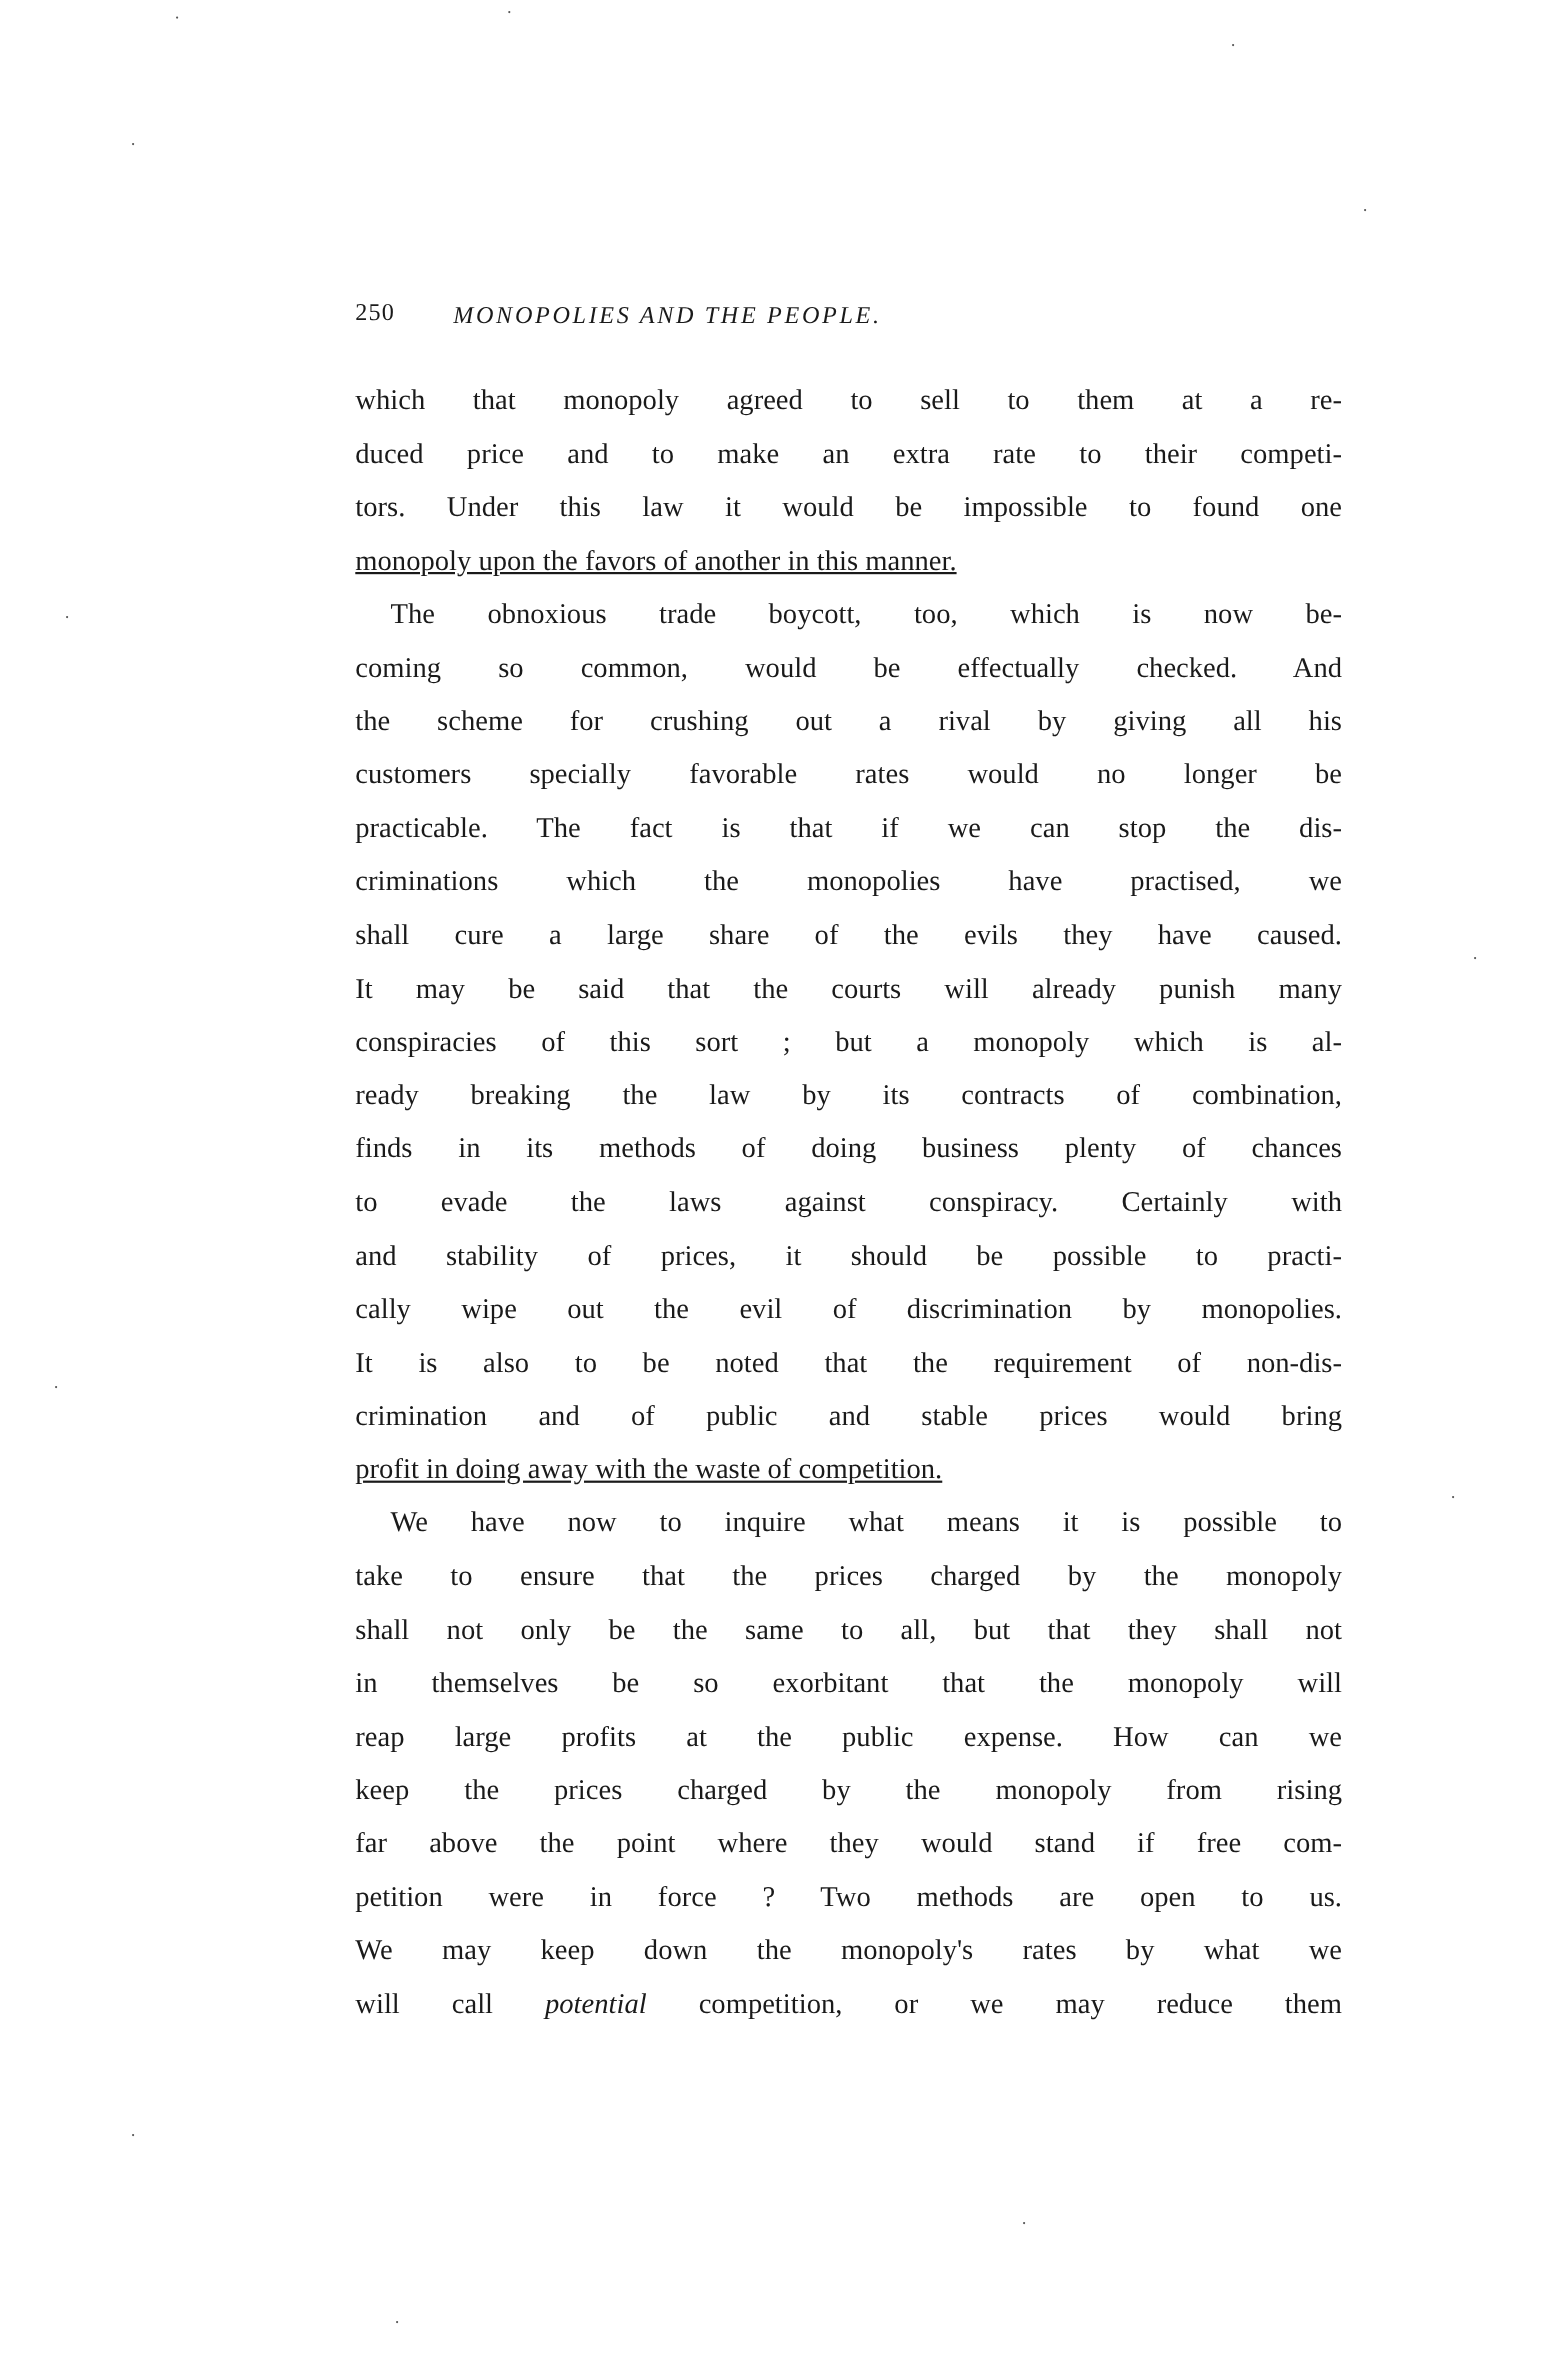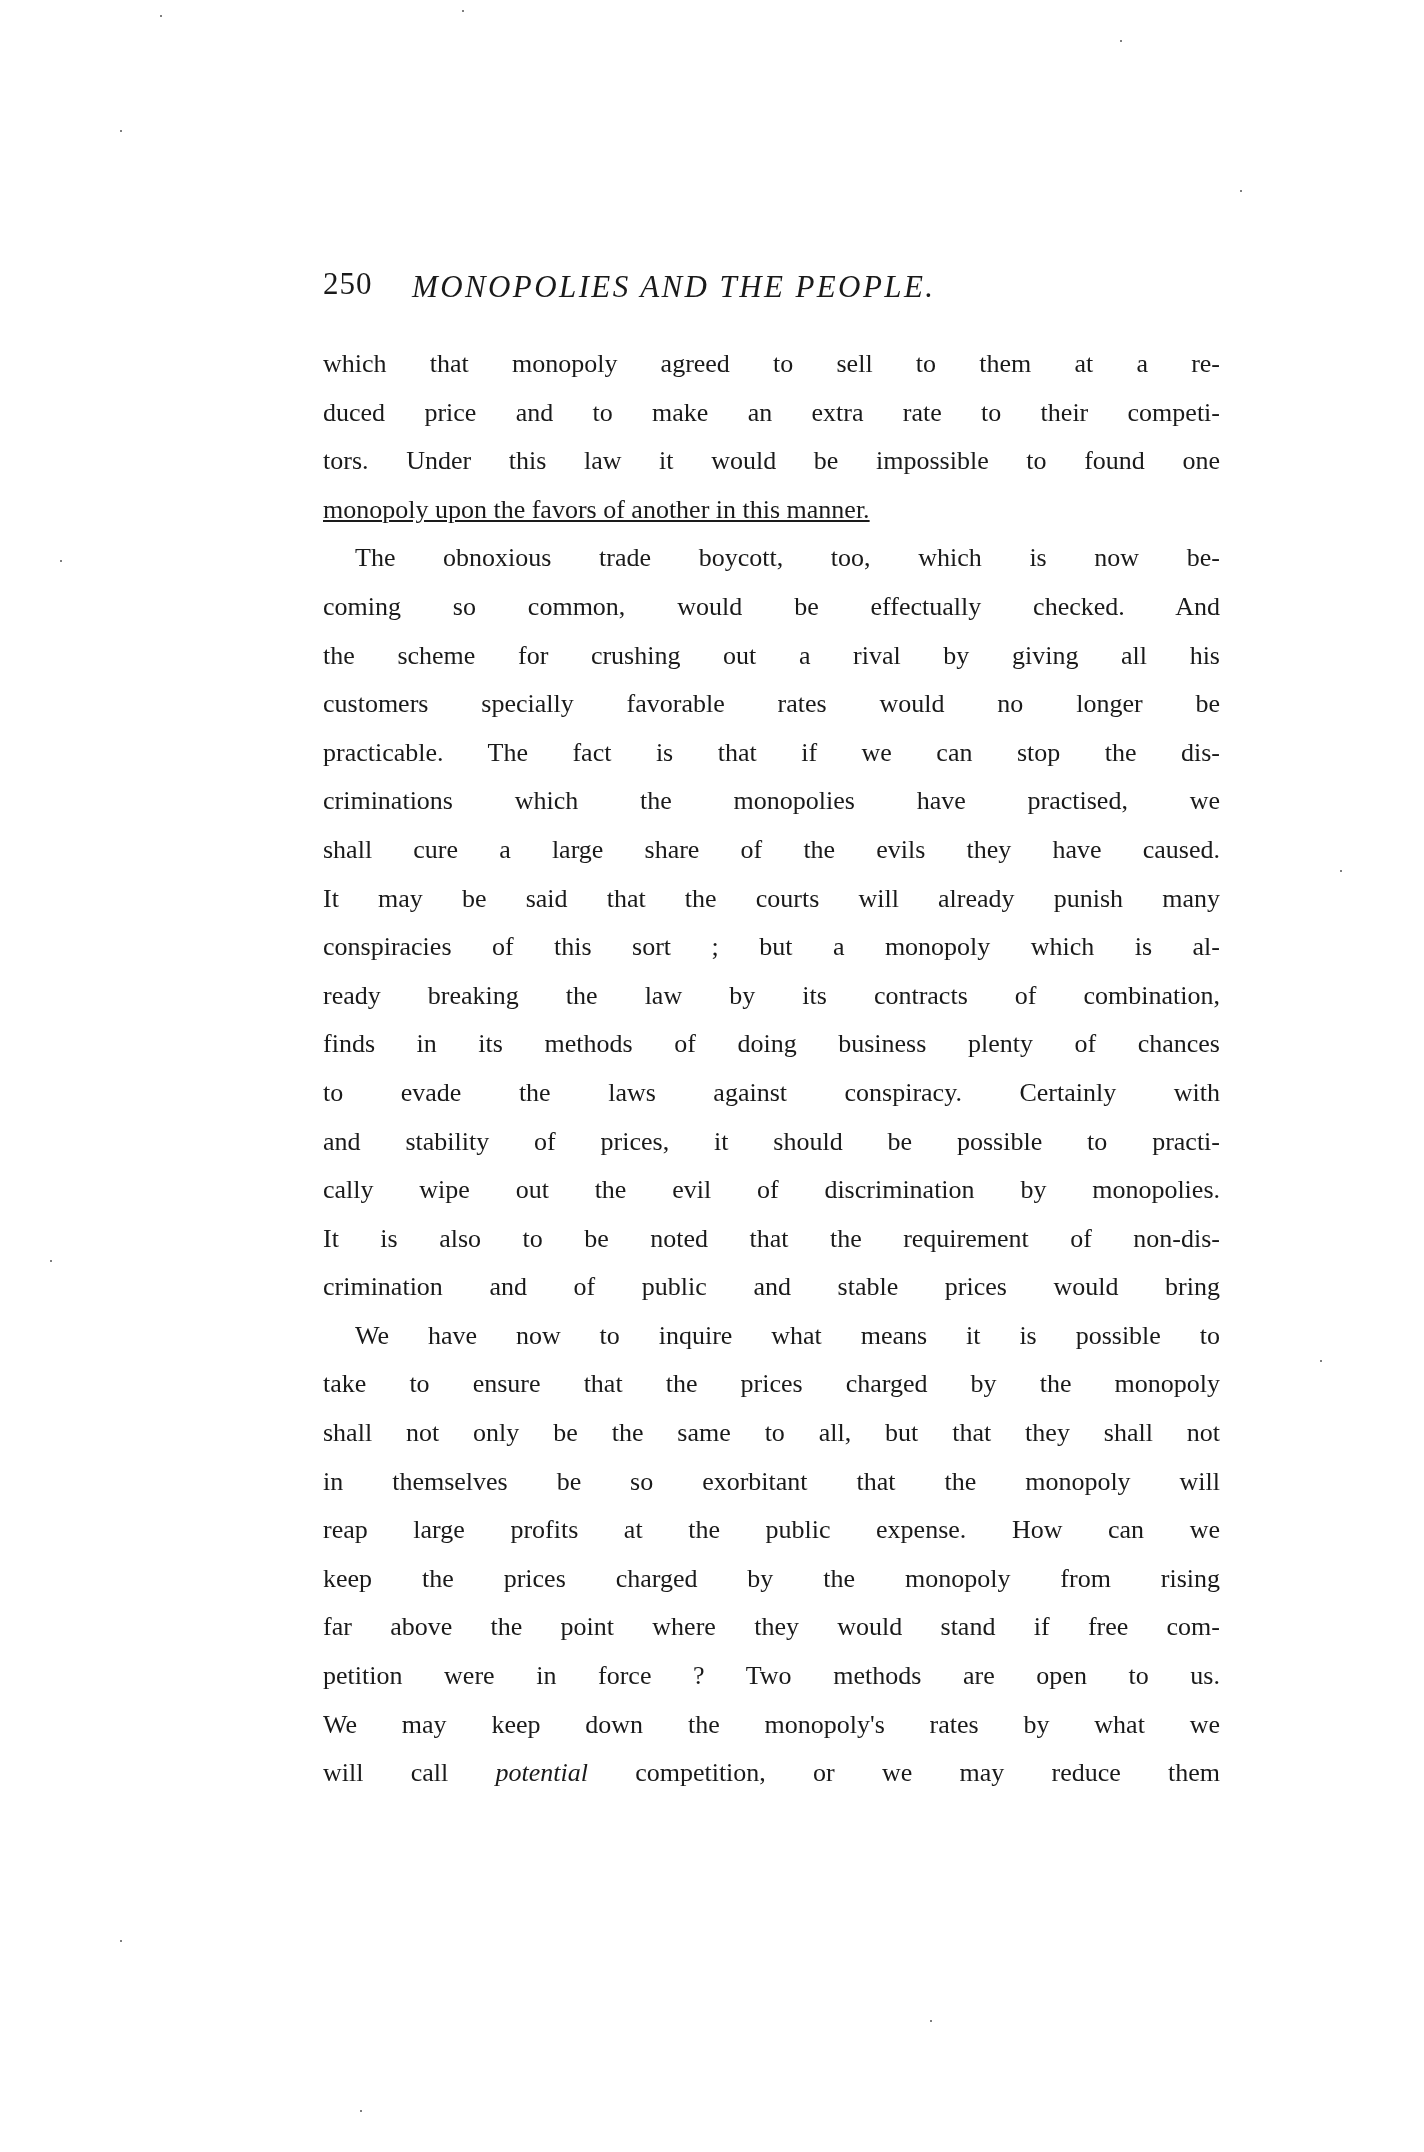--- a/index.html
+++ b/index.html
@@ -1,20 +1,20 @@
 <!DOCTYPE html>
 <html><head>
 <meta charset="utf-8">
 <style>
   html, body { margin: 0; padding: 0; background: #ffffff; }
   body { width: 1424px; height: 2152px; position: relative; overflow: hidden;
          font-family: "Liberation Serif", "DejaVu Serif", serif; color: #1a1a1a; }
   .page { position: absolute; left: 0; top: 0; width: 1424px; height: 2152px; background: #fff; }
   .running-head { position: absolute; left: 323px; top: 262px; width: 900px; height: 44px;
-                  font-size: 31px; line-height: 44px; white-space: nowrap; }
+                  font-size: 22px; line-height: 44px; white-space: nowrap; }
   .page-number { position: absolute; left: 0; top: 0; letter-spacing: 1px; }
   .running-title { position: absolute; left: 89px; top: 3px; font-style: italic; letter-spacing: 2.4px; }
   .body-text { position: absolute; left: 323px; top: 340px; width: 897px;
                font-size: 26px; line-height: 48.6px; }
   .line { display: block; text-align: justify; text-align-last: justify; white-space: nowrap;
           height: 48.6px; overflow: visible; }
   .line.last { text-align-last: left; text-decoration: underline; }
   .line.indent { padding-left: 32px; }
   .speck { position: absolute; width: 2px; height: 2px; background: #555; border-radius: 1px; }
   em.ital { font-style: italic; }
@@ -42,20 +42,21 @@
       <div class="line"><span>shall cure a large share of the evils they have caused.</span></div>
       <div class="line"><span>It may be said that the courts will already punish many</span></div>
       <div class="line"><span>conspiracies of this sort ; but a monopoly which is al-</span></div>
       <div class="line"><span>ready breaking the law by its contracts of combination,</span></div>
       <div class="line"><span>finds in its methods of doing business plenty of chances</span></div>
       <div class="line"><span>to evade the laws against conspiracy. Certainly with</span></div>
       <div class="line"><span>and stability of prices, it should be possible to practi-</span></div>
       <div class="line"><span>cally wipe out the evil of discrimination by monopolies.</span></div>
       <div class="line"><span>It is also to be noted that the requirement of non-dis-</span></div>
       <div class="line"><span>crimination and of public and stable prices would bring</span></div>
+      <div class="line last"><span>profit in doing away with the waste of competition.</span></div>
       <div class="line indent"><span>We have now to inquire what means it is possible to</span></div>
       <div class="line"><span>take to ensure that the prices charged by the monopoly</span></div>
       <div class="line"><span>shall not only be the same to all, but that they shall not</span></div>
       <div class="line"><span>in themselves be so exorbitant that the monopoly will</span></div>
       <div class="line"><span>reap large profits at the public expense. How can we</span></div>
       <div class="line"><span>keep the prices charged by the monopoly from rising</span></div>
       <div class="line"><span>far above the point where they would stand if free com-</span></div>
       <div class="line"><span>petition were in force ? Two methods are open to us.</span></div>
       <div class="line"><span>We may keep down the monopoly's rates by what we</span></div>
       <div class="line"><span>will call </span><em class="ital">potential</em><span> competition, or we may reduce them</span></div>

